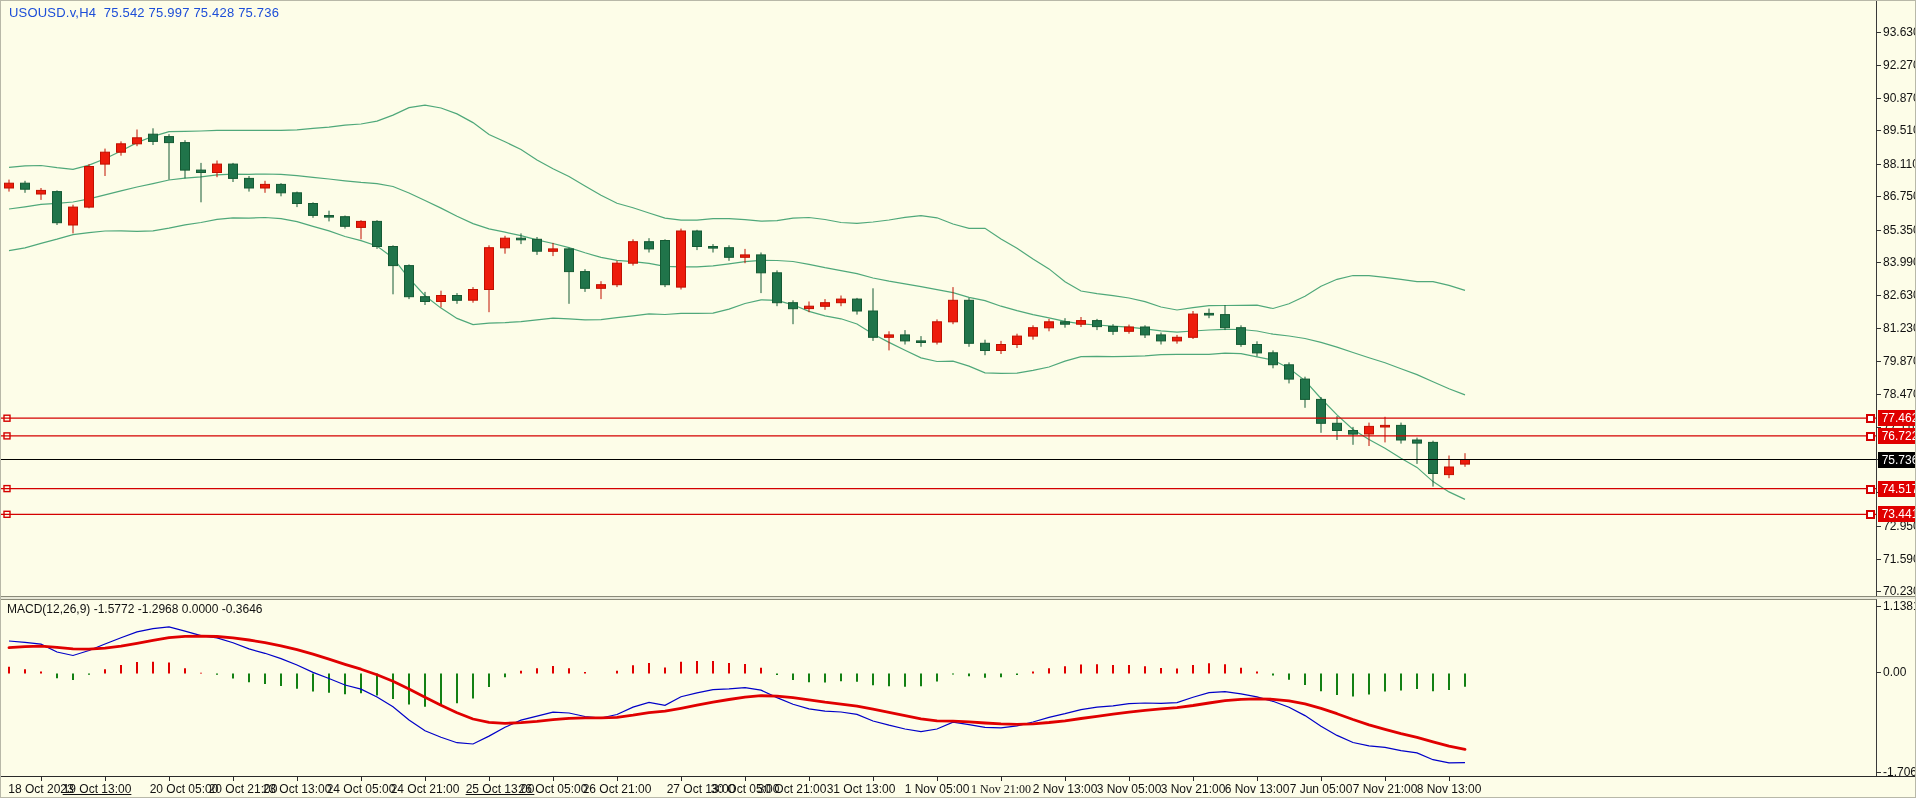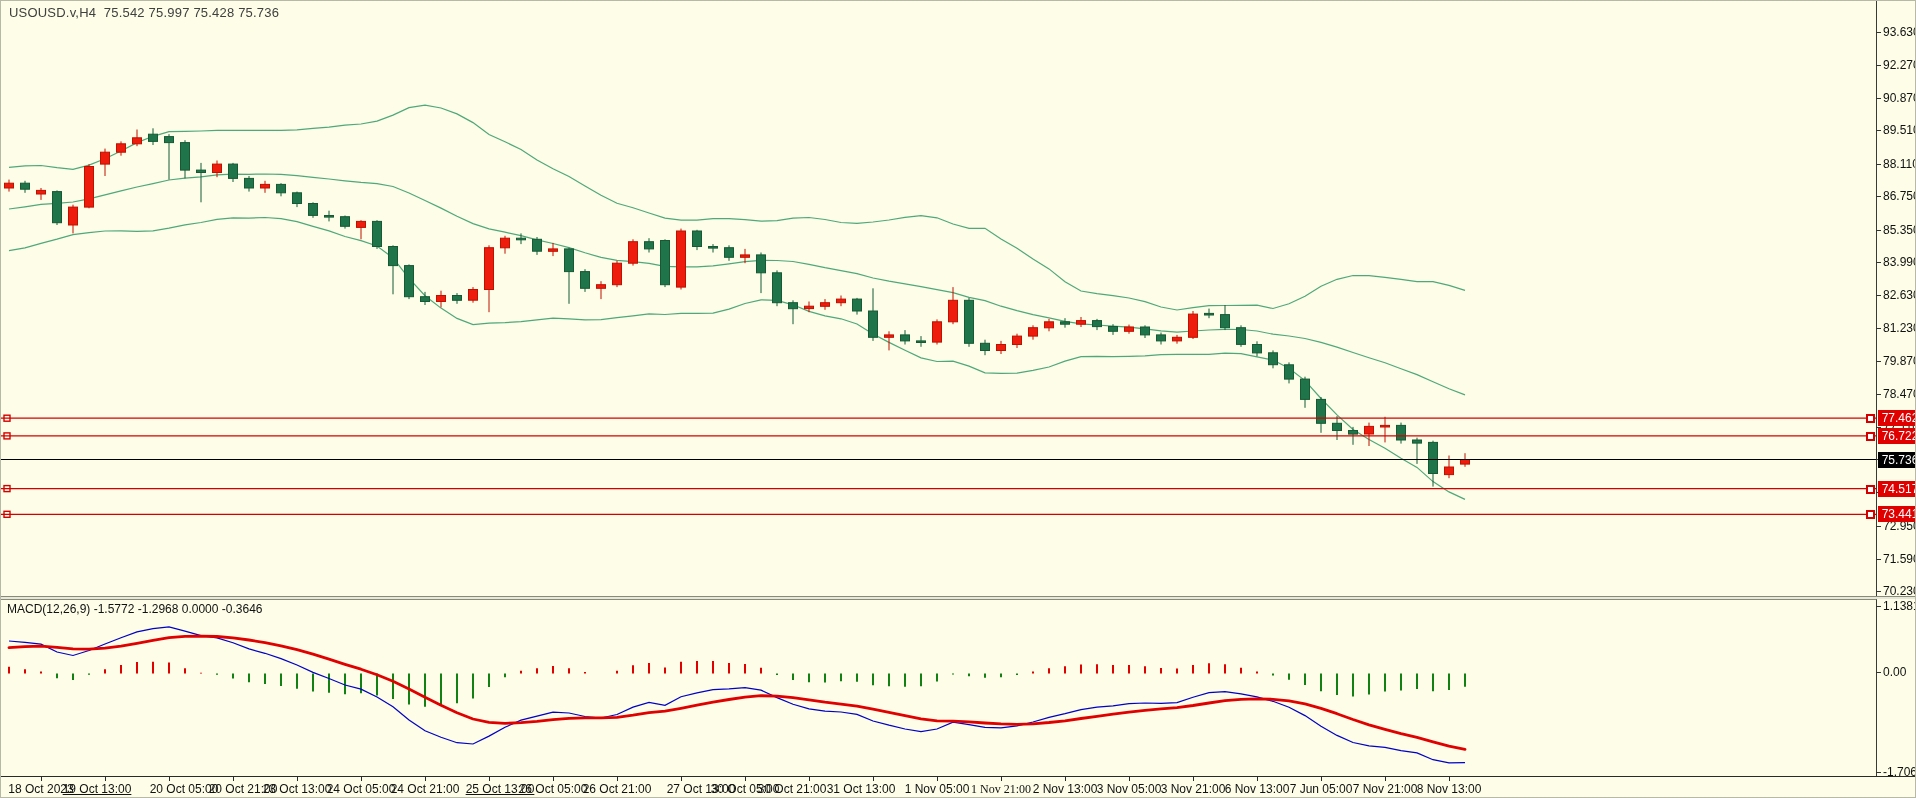--- a/index.html
+++ b/index.html
@@ -5,21 +5,21 @@
   html,body{margin:0;padding:0;}
   body{font-family:"Liberation Sans",sans-serif;}
   #terminal{position:relative;width:1916px;height:798px;background:#FDFDE8;overflow:hidden;
             border:1px solid #b8b8a8;box-sizing:border-box;}
   .plot{position:absolute;left:0;}
   #price-plot{top:0;width:1876px;height:595px;border-right:1px solid #3a3a3a;box-sizing:border-box;}
   #macd-plot{top:598px;width:1876px;height:177px;border-right:1px solid #3a3a3a;border-top:1px solid #8a8a7a;box-sizing:border-box;}
   #splitter{position:absolute;top:595px;left:0;width:1916px;height:3px;background:#e8e8d8;border-top:1px solid #8a8a7a;box-sizing:border-box;}
   #time-axis{position:absolute;top:775px;left:0;width:1916px;height:23px;border-top:1px solid #2a2a2a;box-sizing:border-box;}
   svg{position:absolute;top:0;left:0;}
-  .chart-title{position:absolute;top:4px;left:8px;font-size:13px;color:#404040;letter-spacing:0.2px;}
+  .chart-title{position:absolute;top:4px;left:8px;font-size:13px;color:#1d4ed8;letter-spacing:0.2px;}
   .chart-title b{font-weight:normal;}
   .macd-title{position:absolute;top:2px;left:6px;font-size:12px;color:#111;}
   .axis-label{position:absolute;left:1882px;transform:translateY(-50%);font-size:12px;color:#111;white-space:nowrap;}
   .axis-tick{position:absolute;left:1875px;width:5px;height:1px;background:#333;}
   .price-box{position:absolute;left:1877px;width:44px;height:16px;transform:translateY(-50%);
              color:#fff;font-size:12px;line-height:16px;text-align:center;white-space:nowrap;}
   .box-marker{position:absolute;left:-12px;top:4px;width:5px;height:5px;background:#fff;border:2px solid #d40000;}
   .time-label{position:absolute;top:5px;transform:translateX(-50%);font-size:12px;color:#111;white-space:nowrap;}
   .time-tick{position:absolute;top:0;width:1px;height:4px;background:#2a2a2a;}
 </style>

